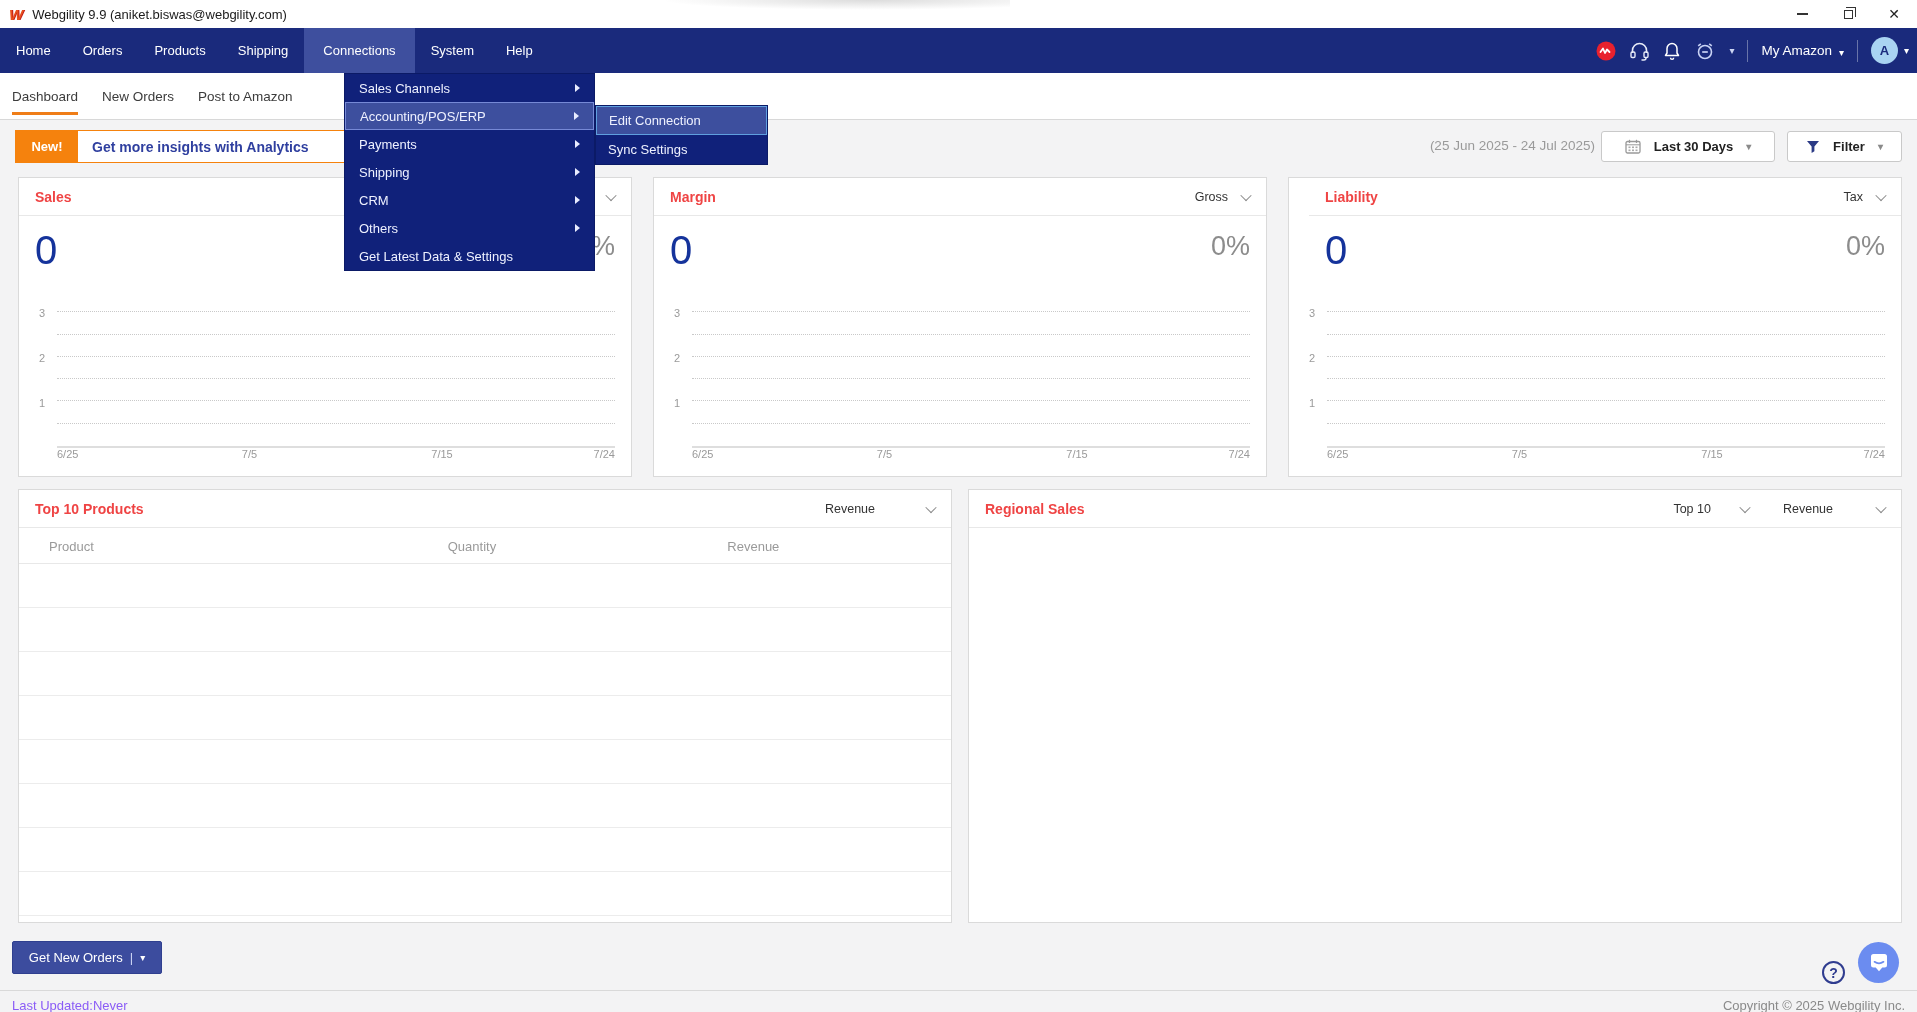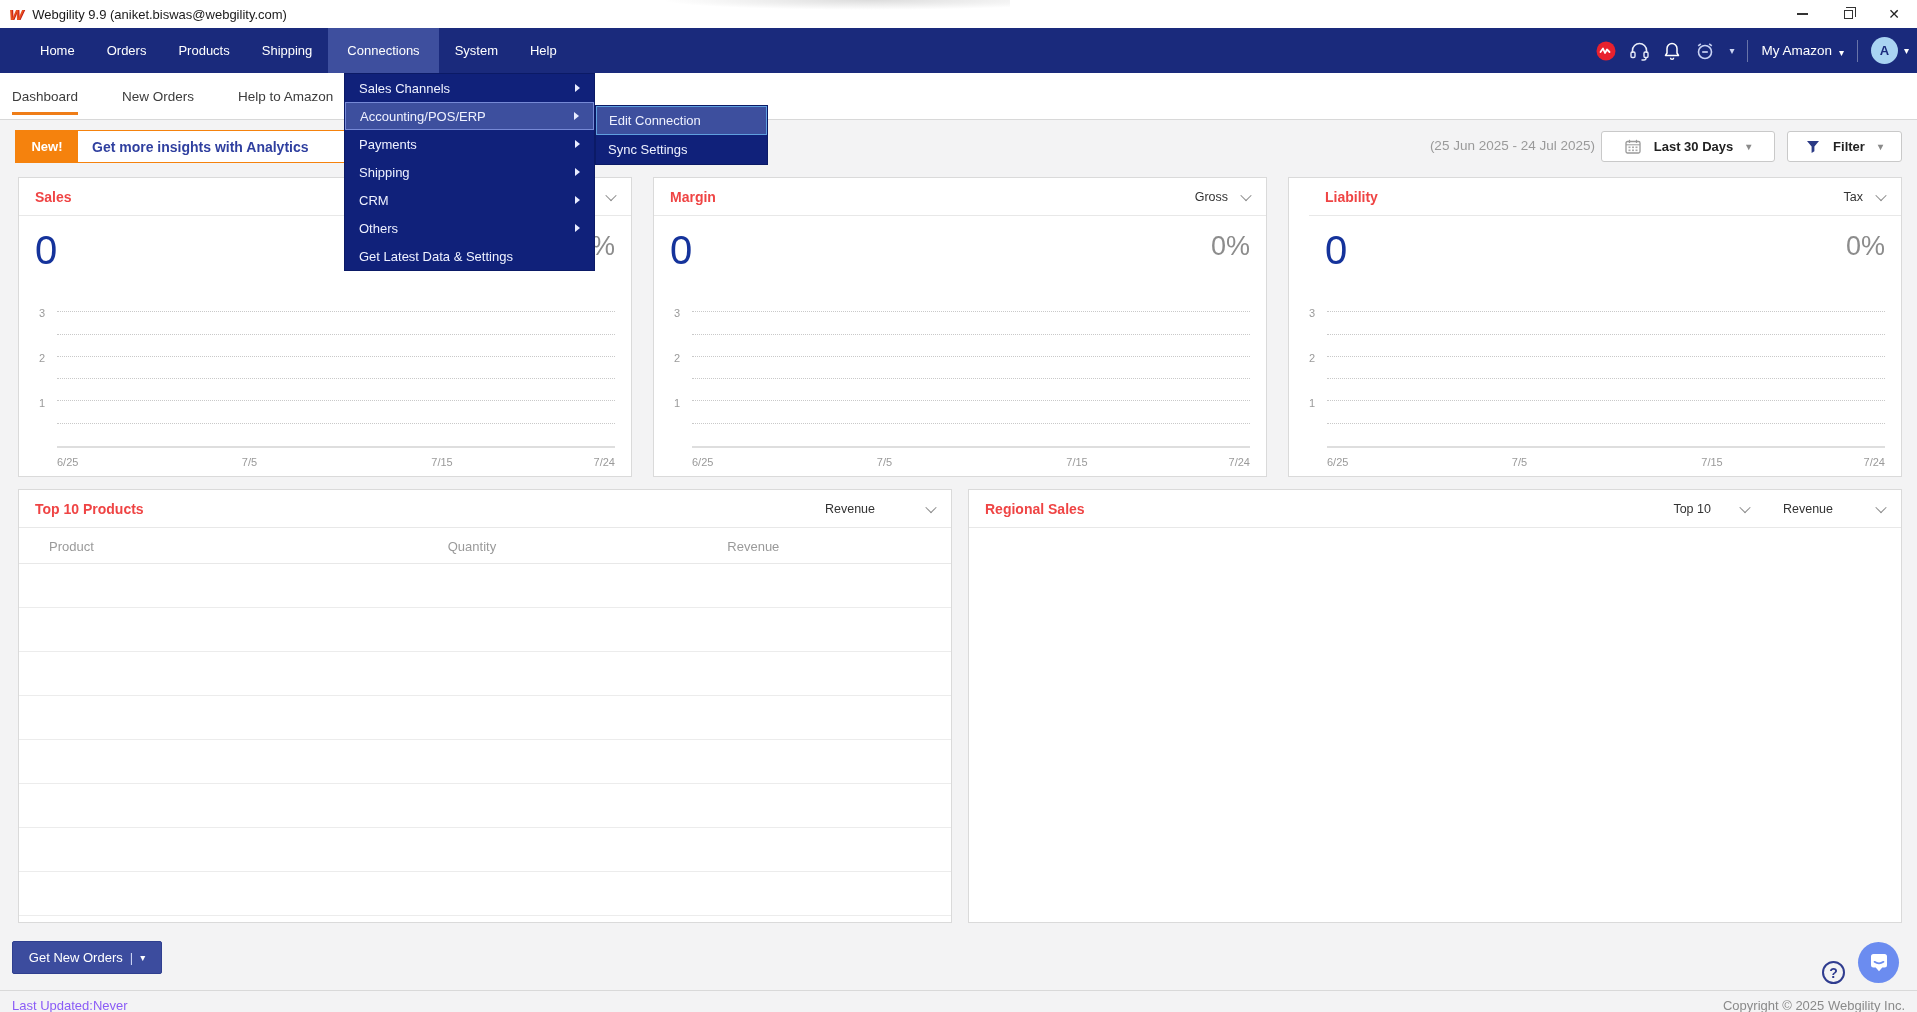--- a/index.html
+++ b/index.html
@@ -12,33 +12,33 @@
   .title-text { margin-left:9px; font-size:13px; color:#1a1a1a; }
   .win-controls { position:absolute; right:0; top:0; height:28px; display:flex; }
   .win-btn { width:46px; height:28px; display:flex; align-items:center; justify-content:center; cursor:default; }
   .min-glyph { width:11px; height:1.5px; background:#333; display:block; }
   .restore-glyph { position:relative; width:9px; height:9px; border:1.2px solid #333; background:#fff; }
   .restore-glyph::before { content:""; position:absolute; top:-4px; right:-4px; width:9px; height:9px; border-top:1.2px solid #333; border-right:1.2px solid #333; }
   .close-glyph { font-size:14px; color:#222; line-height:1; }
   .smudge { position:absolute; left:660px; top:0; width:350px; height:10px; background:radial-gradient(ellipse at 60% 0%, rgba(60,60,60,0.18), rgba(0,0,0,0) 70%); pointer-events:none; }
 
   
-  .menubar { position:absolute; left:0; top:28px; width:100%; height:45px; background:#1a2a7c; display:flex; align-items:stretch;padding-left:24px; }
+  .menubar { position:absolute; left:0; top:28px; width:100%; height:45px; background:#1a2a7c; display:flex; align-items:stretch; }
   .nav { display:flex; align-items:stretch; }
   .nav-item { padding:0 16px; display:flex; align-items:center; color:#ffffff; font-size:13px; cursor:default; }
   .nav-item.active { background:#3e4f9e; padding:0 19px; }
   .menu-icons { position:absolute; right:8px; top:0; height:45px; display:flex; align-items:center; gap:13px; }
   .icon-caret { color:#ccd5f3; font-size:10px; }
   .v-sep { width:1px; height:22px; background:rgba(255,255,255,0.35); }
   .amazon-label { color:#ffffff; font-size:13.5px; display:flex; align-items:flex-end; gap:7px; }
   .avatar-wrap { display:flex; align-items:center; gap:6px; }
   .avatar { width:27px; height:27px; border-radius:50%; background:#a9d3f2; color:#1b2b7d; font-weight:bold; font-size:13px; display:flex; align-items:center; justify-content:center; }
 
   
-  .tabbar { position:absolute; left:0; top:73px; width:100%; height:47px; background:#ffffff; border-bottom:1px solid #d8d8d8; display:flex; align-items:center; padding-left:12px; gap:44px; }
+  .tabbar { position:absolute; left:0; top:73px; width:100%; height:47px; background:#ffffff; border-bottom:1px solid #d8d8d8; display:flex; align-items:center; padding-left:12px; gap:24px; }
   .tab { position:relative; font-size:13.5px; color:#3c3c3c; height:100%; display:flex; align-items:center; cursor:default; }
   .tab.active::after { content:""; position:absolute; left:0; right:0; bottom:4px; height:3px; background:#ef7d17; }
 
   
   .banner { position:absolute; left:15px; top:130px; width:430px; height:33px; background:#ffffff; border:1px solid #f5820d; display:flex; align-items:center; overflow:hidden; }
   .banner-badge { height:100%; width:62px; background:#f5820d; color:#fff; font-weight:bold; font-size:13px; display:flex; align-items:center; justify-content:center; flex:none; }
   .banner-text { margin-left:14px; font-size:14px; font-weight:bold; color:#2f3f9f; white-space:nowrap; }
   .date-range { position:absolute; top:138px; right:322px; font-size:13.5px; color:#9a9a9a; }
   .btn { position:absolute; top:131px; height:31px; background:#ffffff; border:1px solid #c9c9c9; border-radius:3px; display:flex; align-items:center; justify-content:center; gap:13px; font-size:13px; font-weight:bold; color:#222; cursor:default; }
   .btn-date { left:1601px; width:174px; }
@@ -54,21 +54,21 @@
 
   .metric-card { top:177px; height:300px; }
   .card-values { display:flex; justify-content:space-between; align-items:flex-start; padding:14px 16px 0 16px; }
   .big-value { font-size:40px; color:#15339b; line-height:1; }
   .pct-value { font-size:27px; color:#8c8c8c; line-height:1.2; }
   .chart { position:absolute; left:0; right:0; top:112px; bottom:0; }
   .plot { position:absolute; left:38px; right:16px; top:0; bottom:28px; border-bottom:2px solid #dedede; }
   .gridline { position:absolute; left:0; right:0; height:0; border-top:1px dotted #c9c9c9; }
   .yaxis { position:absolute; left:0; width:34px; top:0; bottom:28px; }
   .ytick { position:absolute; right:8px; transform:translateY(50%); font-size:11px; color:#9a9a9a; }
-  .xaxis { position:absolute; left:38px; right:16px; bottom:6px; height:14px;margin-top:28px; }
+  .xaxis { position:absolute; left:38px; right:16px; bottom:14px; height:14px;margin-top:28px; }
   .xtick { position:absolute; font-size:11px; color:#9a9a9a; transform:translateX(-50%); white-space:nowrap; }
   .xtick.first { transform:none; }
   .xtick.last { left:auto !important; right:0; transform:none; }
 
   .row2-card { top:489px; height:434px; }
   .table-head { height:36px; border-bottom:1px solid #e8e8e8; position:relative; }
   .th { position:absolute; top:0; height:36px; display:flex; align-items:center; font-size:13px; color:#9a9a9a; }
   .th-product { left:30px; }
   .th-quantity { left:46%; }
   .th-revenue { left:76%; }
@@ -156,21 +156,21 @@
       <div class="avatar-wrap">
         <span class="avatar">A</span>
         <span class="icon-caret" style="color:#fff;">▾</span>
       </div>
     </div>
   </div>
 
   <div class="tabbar">
     <div class="tab active">Dashboard</div>
     <div class="tab">New Orders</div>
-    <div class="tab">Help to Amazon</div>
+    <div class="tab">Post to Amazon</div>
   </div>
 
   <div class="banner">
     <div class="banner-badge">New!</div>
     <div class="banner-text">Get more insights with Analytics</div>
   </div>
 
   <div class="date-range">(25 Jun 2025 - 24 Jul 2025)</div>
   <div class="btn btn-date">
     <svg width="16" height="15" viewBox="0 0 16 15">

